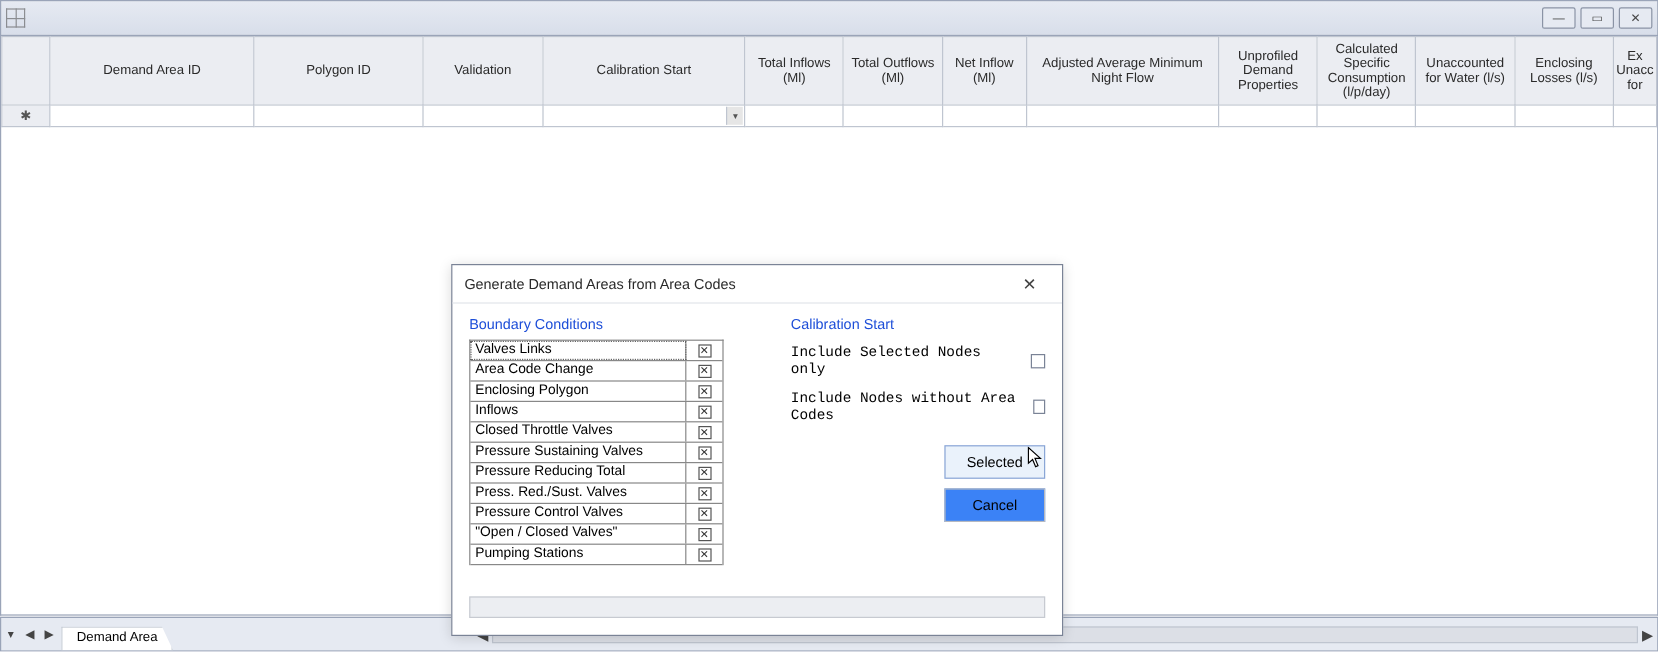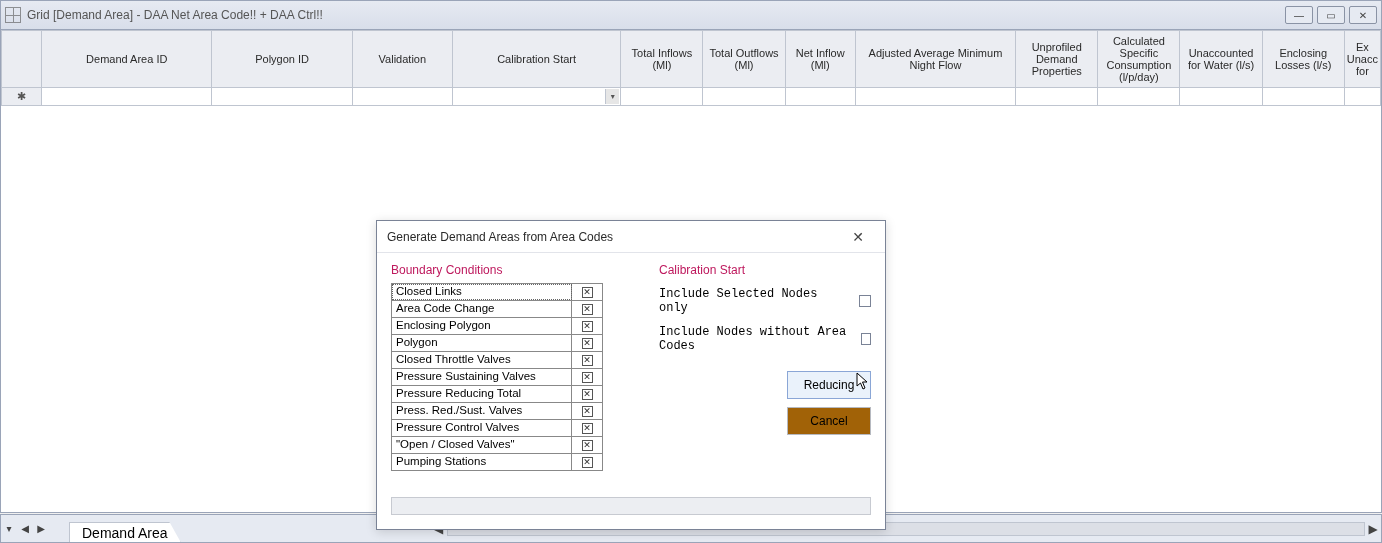--- a/index.html
+++ b/index.html
@@ -106,28 +106,28 @@
     align-items: stretch;
   }
   .navbtns { display:flex; align-items:center; }
   .navbtn {
     width: 16px; height: 16px;
     display:flex; align-items:center; justify-content:center;
     color:#444;
     font-size:10px;
   }
   .tab {
-    margin-left: 20px;
+    margin-left: 2px;
     padding: 2px 12px 0 12px;
     background: #fff;
     border: 1px solid #bfc5d0;
     border-bottom: none;
     align-self: flex-end;
     height: 20px;
-    font-size: 14px;
+    font-size: 11px;
     clip-path: polygon(0 0, 90% 0, 100% 100%, 0 100%);
     text-align: right;
   }
   .hscroll {
     flex:1;
     display:flex;
     align-items:center;
     margin-left: 250px;
   }
   .hscroll .lbtn, .hscroll .rbtn {
@@ -161,21 +161,21 @@
     font-size: 14px;
     color: #444;
   }
   .dlg-body {
     padding: 10px 14px 14px 14px;
     display:flex;
     gap: 56px;
   }
   .dlg-left { width: 212px; }
   .dlg-right { flex:1; }
-  .section-label { font-size: 12px; margin-bottom: 6px; color:#be185d; }
+  .section-label { font-size: 12px; margin-bottom: 6px; color:#1d4ed8; }
   .bc-table {
     border: 1px solid #888; border-bottom:none;
   }
   .bc-row { display:flex; height:17px; border-bottom:1px solid #888; }
   .bc-row .lbl {
     flex:1; padding: 1px 4px;
     font-size:11.5px;
     border-right:1px solid #888;
     white-space: nowrap;
   }
@@ -214,41 +214,40 @@
   }
   .btn {
     width: 84px; height: 28px;
     border: 1px solid #8aa6d6;
     background: #eaf2fb;
     display:flex; align-items:center; justify-content:center;
     font-size:12px;
     margin-top: 18px;
     margin-left: auto;
   }
-  .btn.secondary { background: #a16207; border-color:#b6b9c0; margin-top: 8px; }
+  .btn.secondary { background: #3b82f6; border-color:#b6b9c0; margin-top: 8px; }
   .progress {
     height: 18px;
     border:1px solid #c7cad1;
     background:#eceef2;
     margin: 12px 14px 14px;
   }
   .cursor {
     position:absolute;
     left: 856px; top: 372px;
     width: 14px; height: 18px;
     pointer-events:none;
   }
   .cursor svg { display:block; }
 </style>
 </head>
 <body>
 
 <div class="titlebar">
   <div class="grid-icon"></div>
-  <div>Grid [Demand Area] - DAA Net Area Code!! + DAA Ctrl!!</div>
   <div class="spacer"></div>
   <div class="winbtn">—</div>
   <div class="winbtn">▭</div>
   <div class="winbtn">✕</div>
 </div>
 
 <div class="grid-wrap">
   <table class="grid">
     <colgroup>
       <col style="width:40px">
@@ -325,39 +324,39 @@
   <div class="dlg-title">
     <span>Generate Demand Areas from Area Codes</span>
     <div class="spacer"></div>
     <div class="dlg-close">✕</div>
   </div>
   <div class="dlg-body">
     <div class="dlg-left">
       <div class="section-label">Boundary Conditions</div>
       <div class="bc-table" id="bc-table">
           <div class="bc-row first">
-            <div class="lbl">Closed Links</div>
+            <div class="lbl">Valves Links</div>
             <div class="chk">
               <div class="xbox">✕</div>
             </div>
           </div>
           <div class="bc-row">
             <div class="lbl">Area Code Change</div>
             <div class="chk">
               <div class="xbox">✕</div>
             </div>
           </div>
           <div class="bc-row">
             <div class="lbl">Enclosing Polygon</div>
             <div class="chk">
               <div class="xbox">✕</div>
             </div>
           </div>
           <div class="bc-row">
-            <div class="lbl">Polygon</div>
+            <div class="lbl">Inflows</div>
             <div class="chk">
               <div class="xbox">✕</div>
             </div>
           </div>
           <div class="bc-row">
             <div class="lbl">Closed Throttle Valves</div>
             <div class="chk">
               <div class="xbox">✕</div>
             </div>
           </div>
@@ -402,21 +401,21 @@
     <div class="dlg-right">
       <div class="section-label">Calibration Start</div>
       <div class="opt-row">
         <span>Include Selected Nodes only</span>
         <div class="chkbox"></div>
       </div>
       <div class="opt-row">
         <span>Include Nodes without Area Codes</span>
         <div class="chkbox"></div>
       </div>
-      <div class="btn">Reducing</div>
+      <div class="btn">Selected</div>
       <div class="btn secondary">Cancel</div>
     </div>
   </div>
   <div class="progress"></div>
 </div>
 
 <div class="cursor">
   <svg width="14" height="18" viewBox="0 0 14 18">
     <path d="M1 1 L1 14 L4.5 11 L7 17 L9 16 L6.5 10 L11 10 Z" fill="#fff" stroke="#000" stroke-width="1"></path>
   </svg>

